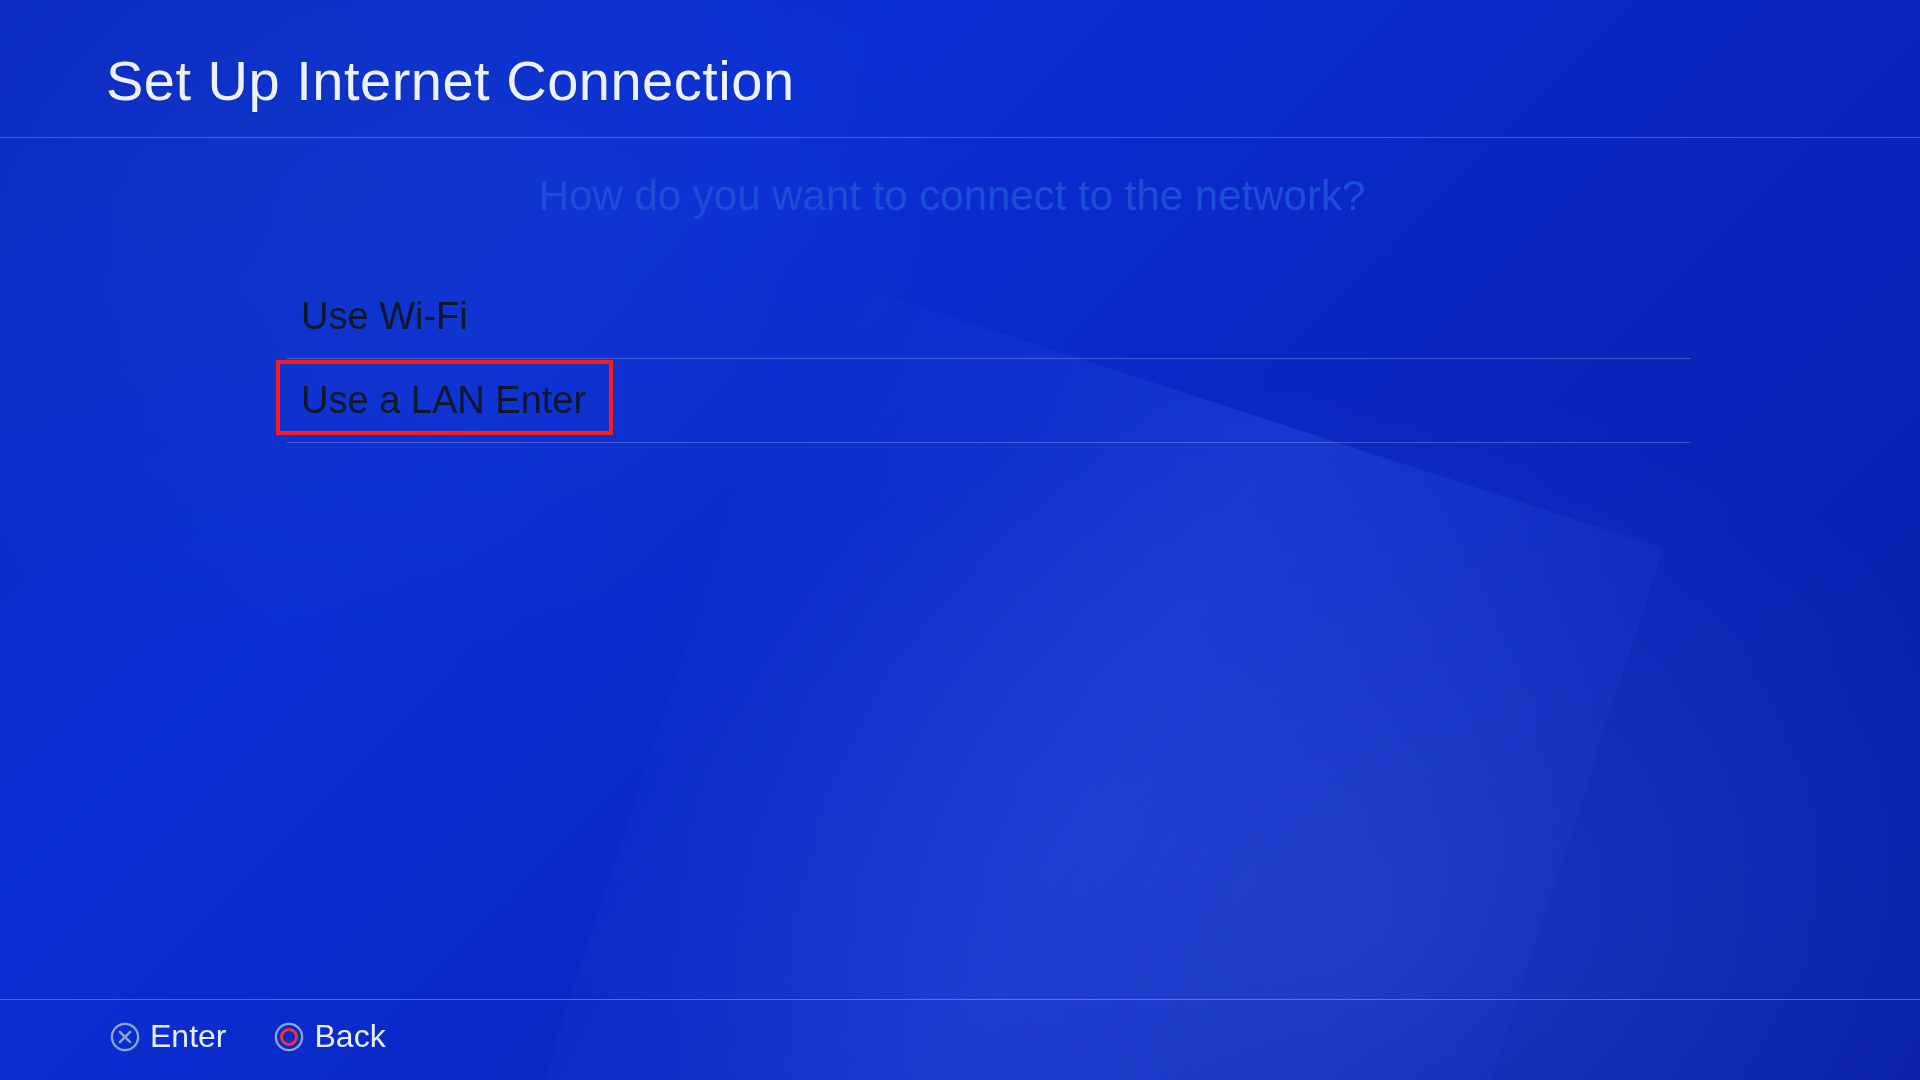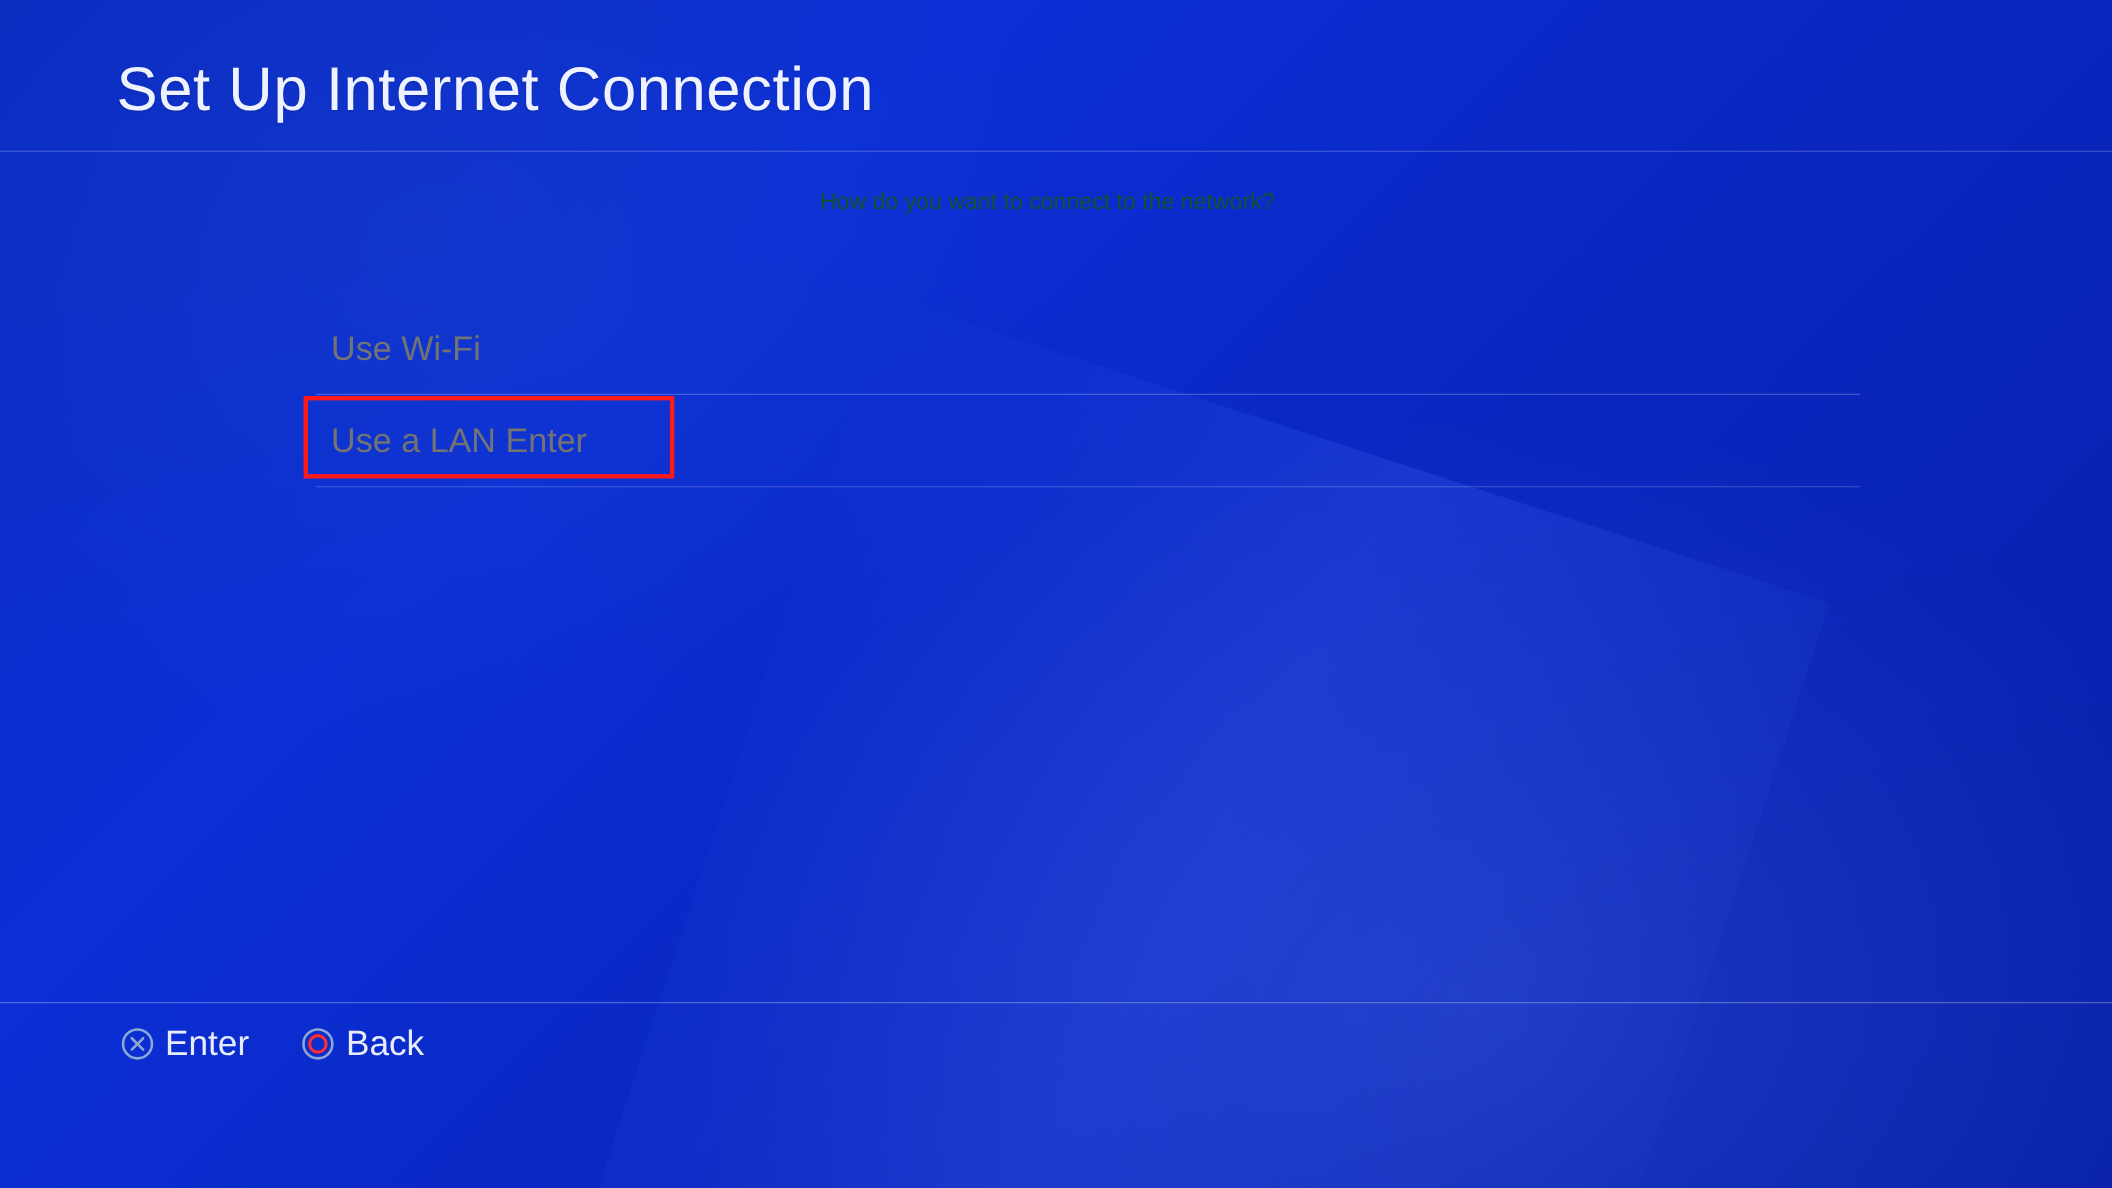--- a/index.html
+++ b/index.html
@@ -39,39 +39,39 @@
       color: #eef2ff;
       text-shadow: 0 1px 2px rgba(0,0,0,0.15);
     }
 
     
     .prompt {
       position: absolute;
       left: 0; right: 16px;
       top: 172px;
       text-align: center;
-      font-size: 21px;
-      color: #14532d;
+      font-size: 42px;
+      color: #1d4ed8;
     }
 
     
     .options {
       position: absolute;
       left: 287px;
       right: 229px;
       top: 275px;
     }
     .option {
       display: flex;
       align-items: center;
       height: 84px;
       padding-left: 14px;
       border-bottom: 1px solid rgba(255,255,255,0.22);
-      font-size: 31px;
-      color: #737373;
+      font-size: 38px;
+      color: #0f172a;
       cursor: pointer;
     }
     .option:last-child {
       border-bottom: 1px solid rgba(255,255,255,0.22);
     }
 
     
     .highlight-box {
       position: absolute;
       left: 276px;
@@ -79,21 +79,21 @@
       width: 337px;
       height: 75px;
       border: 4px solid #ff1a1a;
       pointer-events: none;
     }
 
     
     .footer {
       position: absolute;
       left: 0; right: 0;
-      top: 911px;
+      top: 999px;
       border-top: 1px solid rgba(255,255,255,0.28);
       padding: 18px 0 0 110px;
       display: flex;
       gap: 48px;
       align-items: center;
       font-size: 32px;
     }
     .hint {
       display: inline-flex;
       align-items: center;

